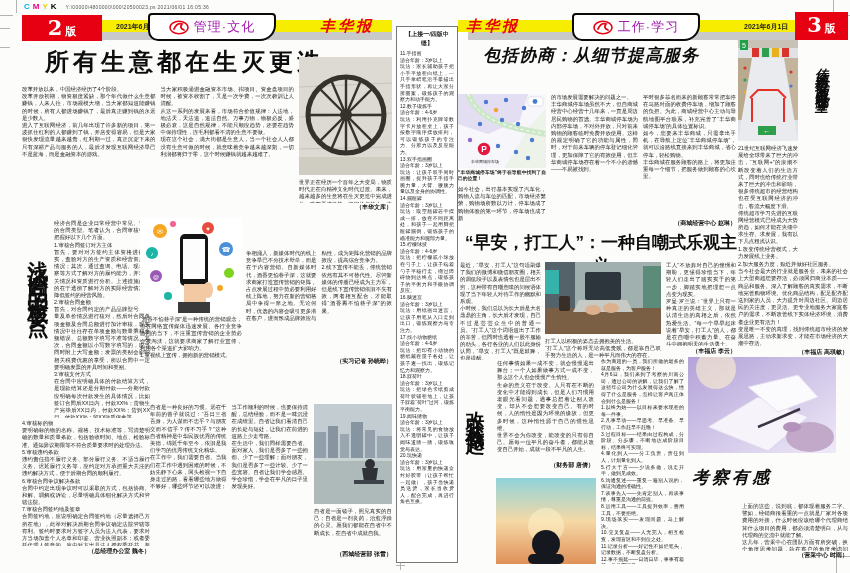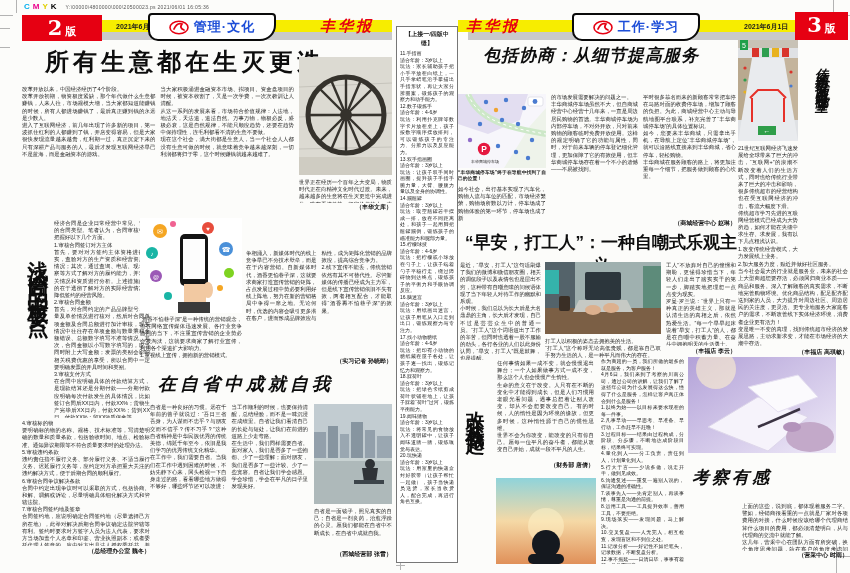--- a/index.html
+++ b/index.html
@@ -13,21 +13,21 @@
   .pb-info{font-size:5px;color:#555;font-weight:normal;margin-left:6px;letter-spacing:.3px;}
   
   .tag{background:#e60012;color:#fff;display:flex;align-items:baseline;justify-content:center;gap:3px;z-index:4;}
   .tag .num{font-size:21px;font-weight:bold;font-family:"DejaVu Serif",serif;}
   .tag .ban{font-size:11px;font-weight:bold;}
   .ybar{background:#f7ed00;z-index:1;}
   .gbar{background:#c9c9c9;z-index:1;}
   .datetxt{font-size:7px;font-weight:bold;z-index:2;}
   .tab{background:#fff;border:2px solid #0a0a0a;border-radius:4px 4px 16px 10px;display:flex;
        align-items:center;justify-content:center;gap:5px;z-index:3;}
-  .section-title{font-size:13px;font-weight:bold;color:#1d4ed8;letter-spacing:1px;}
+  .section-title{font-size:13px;font-weight:normal;color:#a21caf;letter-spacing:1px;}
   .masthead{font-size:15px;font-weight:bold;font-style:italic;color:#e60012;letter-spacing:3px;
             font-family:"DejaVu Serif",serif;z-index:2;}
   
   .bt{font-size:5.4px;line-height:1.33;text-align:justify;white-space:pre-line;overflow:hidden;color:#222;}
   .bt5{font-size:5px;line-height:1.32;text-align:justify;white-space:pre-line;overflow:hidden;color:#222;}
   .c2{column-count:2;column-gap:5px;}
   .byline{font-size:6px;font-weight:bold;text-align:right;color:#111;}
   .hl{font-weight:bold;color:#0d0d0d;}
   .kai{font-family:"DejaVu Serif",serif;font-style:italic;}
   .vt{writing-mode:vertical-rl;font-weight:bold;color:#0d0d0d;}
@@ -168,21 +168,20 @@
       <ellipse cx="68" cy="72" rx="5" ry="8" fill="#f2c9a2"></ellipse>
       <rect x="38" y="84" width="32" height="11" fill="#3a3a3a"></rect>
     </svg>
   </div>
   <div class="abs bt c2" style="left:246px;top:250px;width:146px;height:106px;">争相涌入，新媒体时代的线上竞争早已不分技术壁垒，而是在于内容营销。自新媒体时代，酒香更怕巷子深，这就要求商家打造宣传营销的矩阵，占点发展过程中势必要利用好线上阵地，努力在新的营销格局中争得一席之地。无论何时，优选的内容会吸引更多潜在客户，进而形成品牌效应与粘性，成为矩阵化营销的品牌效应，提高综合竞争力。
 2.线下宣传不能丢，传统营销依然有其不可替代性。尽管新媒体的传播已经成为主力军，但是线下宣传营销依旧不失有效，两者相互配合，才能取得“酒香再不怕巷子深”的效果。</div>
   <div class="abs bt" style="left:140px;top:316px;width:102px;height:44px;">“酒香不怕巷子深”是一种传统的营销观念，但在网络宣传媒体迅速发展、各行业竞争激烈的当下，不注重宣传营销的企业势必会被淘汰，这就要求商家了解行业宣传，利用各个渠道扩大影响力。
 1.重视线上宣传，拥抱新的营销模式。</div>
   <div class="abs byline" style="left:292px;top:357px;width:100px;">（实习记者 孙晓晔）</div>
 
-  <div class="abs hl kai" style="left:150px;top:372px;width:192px;font-size:18px;letter-spacing:4px;text-align:center;">在自省中成就自我</div>
   <div class="abs bt c2" style="left:150px;top:404px;width:158px;height:152px;">自省是一种良好的习惯。远在千年前的曾子就说过：“吾日三省吾身，为人谋而不忠乎？与朋友交而不信乎？传不习乎？”这种自省精神是中华民族优秀的传统美德，绵延千年至今，依旧是我们学习的优秀传统文化精华。
 在工作中，我们需要自省。当我们在工作中遇到困难的时候，不妨先静下心来，回头检视一下自身走过的路，看看哪些地方做得不够好，哪些环节还可以改进；当工作顺利的时候，也要保持清醒，总结经验，而不是一味沉浸在成绩里。自省让我们看清自己的长处与短处，让我们在前进的道路上少走弯路。
 在生活中，我们同样需要自省。面对家人，我们是否多了一些抱怨、少了一些理解；面对朋友，我们是否多了一些计较、少了一些宽容。自省让我们学会感恩、学会珍惜，学会在平凡的日子里发现美好。</div>
   <div class="abs" style="left:314px;top:404px;">
     <svg width="78" height="100" viewBox="0 0 78 100">
       <rect width="78" height="100" fill="#c2ccd1"></rect>
       <rect x="0" y="28" width="12" height="26" fill="#93a0ab"></rect>
         <rect x="14" y="22" width="10" height="32" fill="#8795a0"></rect>
       <rect x="26" y="30" width="9" height="24" fill="#9aa7b1"></rect>
         <rect x="37" y="18" width="12" height="36" fill="#8795a0"></rect>

